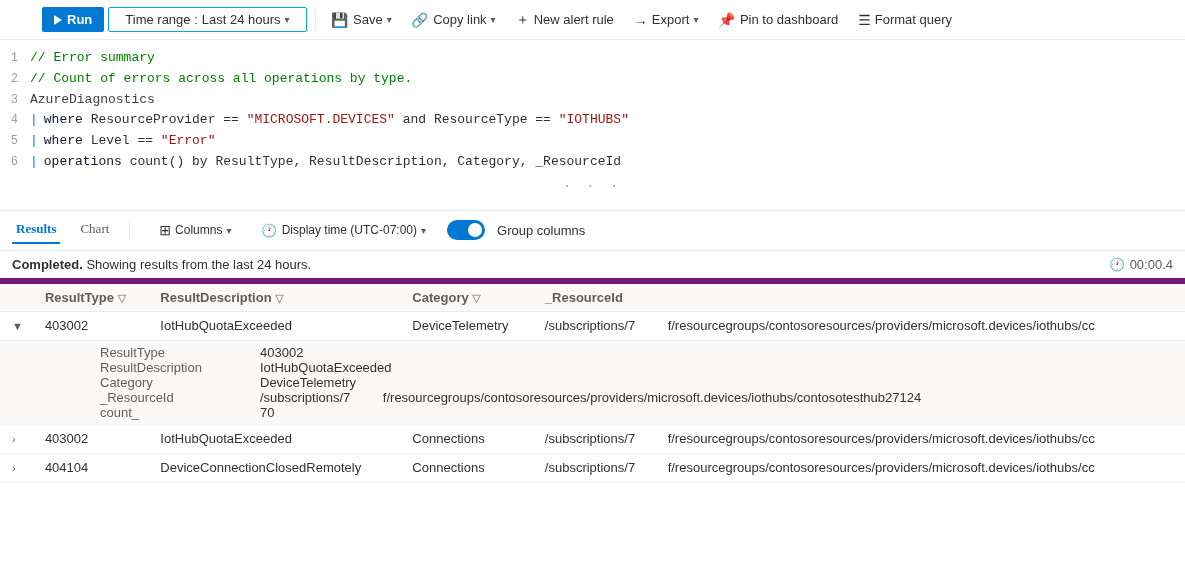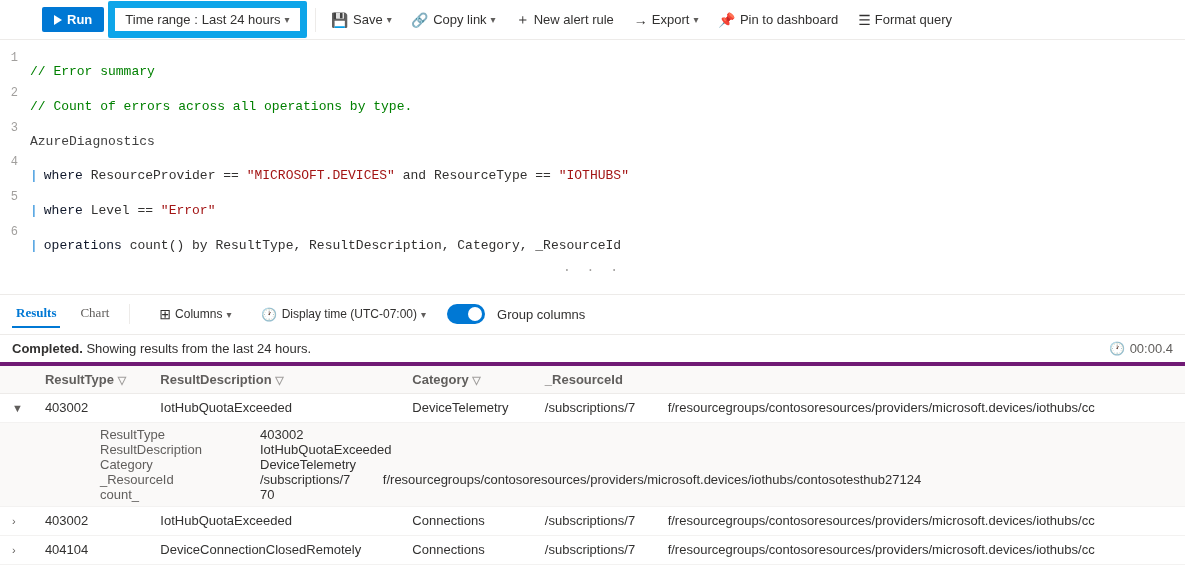--- a/index.html
+++ b/index.html
@@ -11,42 +11,42 @@
       padding: 4px 8px; border-bottom: 1px solid #edebe9;
       height: 40px; background: #fff;
     }
     .btn-run {
       background: #0078d4; color: #fff; border: none; border-radius: 2px;
       padding: 5px 12px; cursor: pointer; display: flex; align-items: center; gap: 5px;
       font-size: 13px; font-weight: 600; margin-left: 34px;
     }
     .btn-run .play-icon { width: 0; height: 0; border-top: 5px solid transparent; border-bottom: 5px solid transparent; border-left: 8px solid #fff; display: inline-block; }
     .time-range-btn {
-      border: 7px solid #0ea5e9; background: #fff; border-radius: 2px;
-      padding: 4px 10px; cursor: pointer; display: flex; align-items: center; gap: 4px;
+      border: 1px solid #0ea5e9; background: #fff; border-radius: 2px;
+      padding: 4px 16px; cursor: pointer; display: flex; align-items: center; gap: 4px;
       font-size: 13px; color: #323130; white-space: nowrap;
     }
     .toolbar-sep { width: 1px; height: 24px; background: #edebe9; margin: 0 4px; }
     .toolbar-btn {
       background: transparent; border: none; cursor: pointer; padding: 4px 8px;
       font-size: 13px; color: #323130; display: flex; align-items: center; gap: 4px;
       border-radius: 2px;
     }
     .toolbar-btn .icon { font-size: 14px; }
     .chevron { font-size: 10px; color: #605e5c; }
 
     
     .code-area {
       background: #fff; padding: 8px 0; border-bottom: 1px solid #edebe9;
       font-family: 'Courier New', monospace; font-size: 13px; line-height: 1.6;
       min-height: 140px; position: relative;
     }
     .code-line { display: flex; align-items: flex-start; }
     .line-num { color: #a19f9d; min-width: 30px; text-align: right; padding-right: 12px; user-select: none; font-size: 12px; padding-top: 1px; }
-    .code-text { flex: 1; padding-right: 7px; margin-top: 14px; }
+    .code-text { flex: 1; padding-right: 7px; }
     .c-comment { color: #008000; }
     .c-keyword { color: #0f172a; }
     .c-string { color: #a31515; }
     .c-plain { color: #404040; }
     .c-bar { color: #0078d4; margin-right: 6px; }
     .drag-handle { text-align: center; color: #a19f9d; padding: 4px 0; cursor: row-resize; letter-spacing: 4px; }
 
     
     .results-bar {
       display: flex; align-items: center; padding: 0 12px; border-bottom: 1px solid #edebe9;
@@ -69,21 +69,21 @@
       position: relative; cursor: pointer; display: inline-block; flex-shrink: 0;
     }
     .toggle-switch::after {
       content: ''; position: absolute; right: 3px; top: 3px;
       width: 14px; height: 14px; background: #fff; border-radius: 50%;
     }
 
     
     .status-bar {
       display: flex; align-items: center; justify-content: space-between;
-      padding: 6px 12px; border-bottom: 4px solid #701a75; background: #fff;
+      padding: 6px 12px; border-bottom: 6px solid #701a75; background: #fff;
     }
     .status-text { font-size: 13px; color: #323130; }
     .status-text strong { font-weight: 600; }
     .timer { color: #605e5c; font-size: 13px; display: flex; align-items: center; gap: 4px; }
 
     
     .table-wrap { overflow: auto; height: calc(583px - 40px - 148px - 40px - 40px); }
     table { width: 100%; border-collapse: collapse; font-size: 13px; }
     thead th {
       background: #faf9f8; border-bottom: 1px solid #edebe9;

